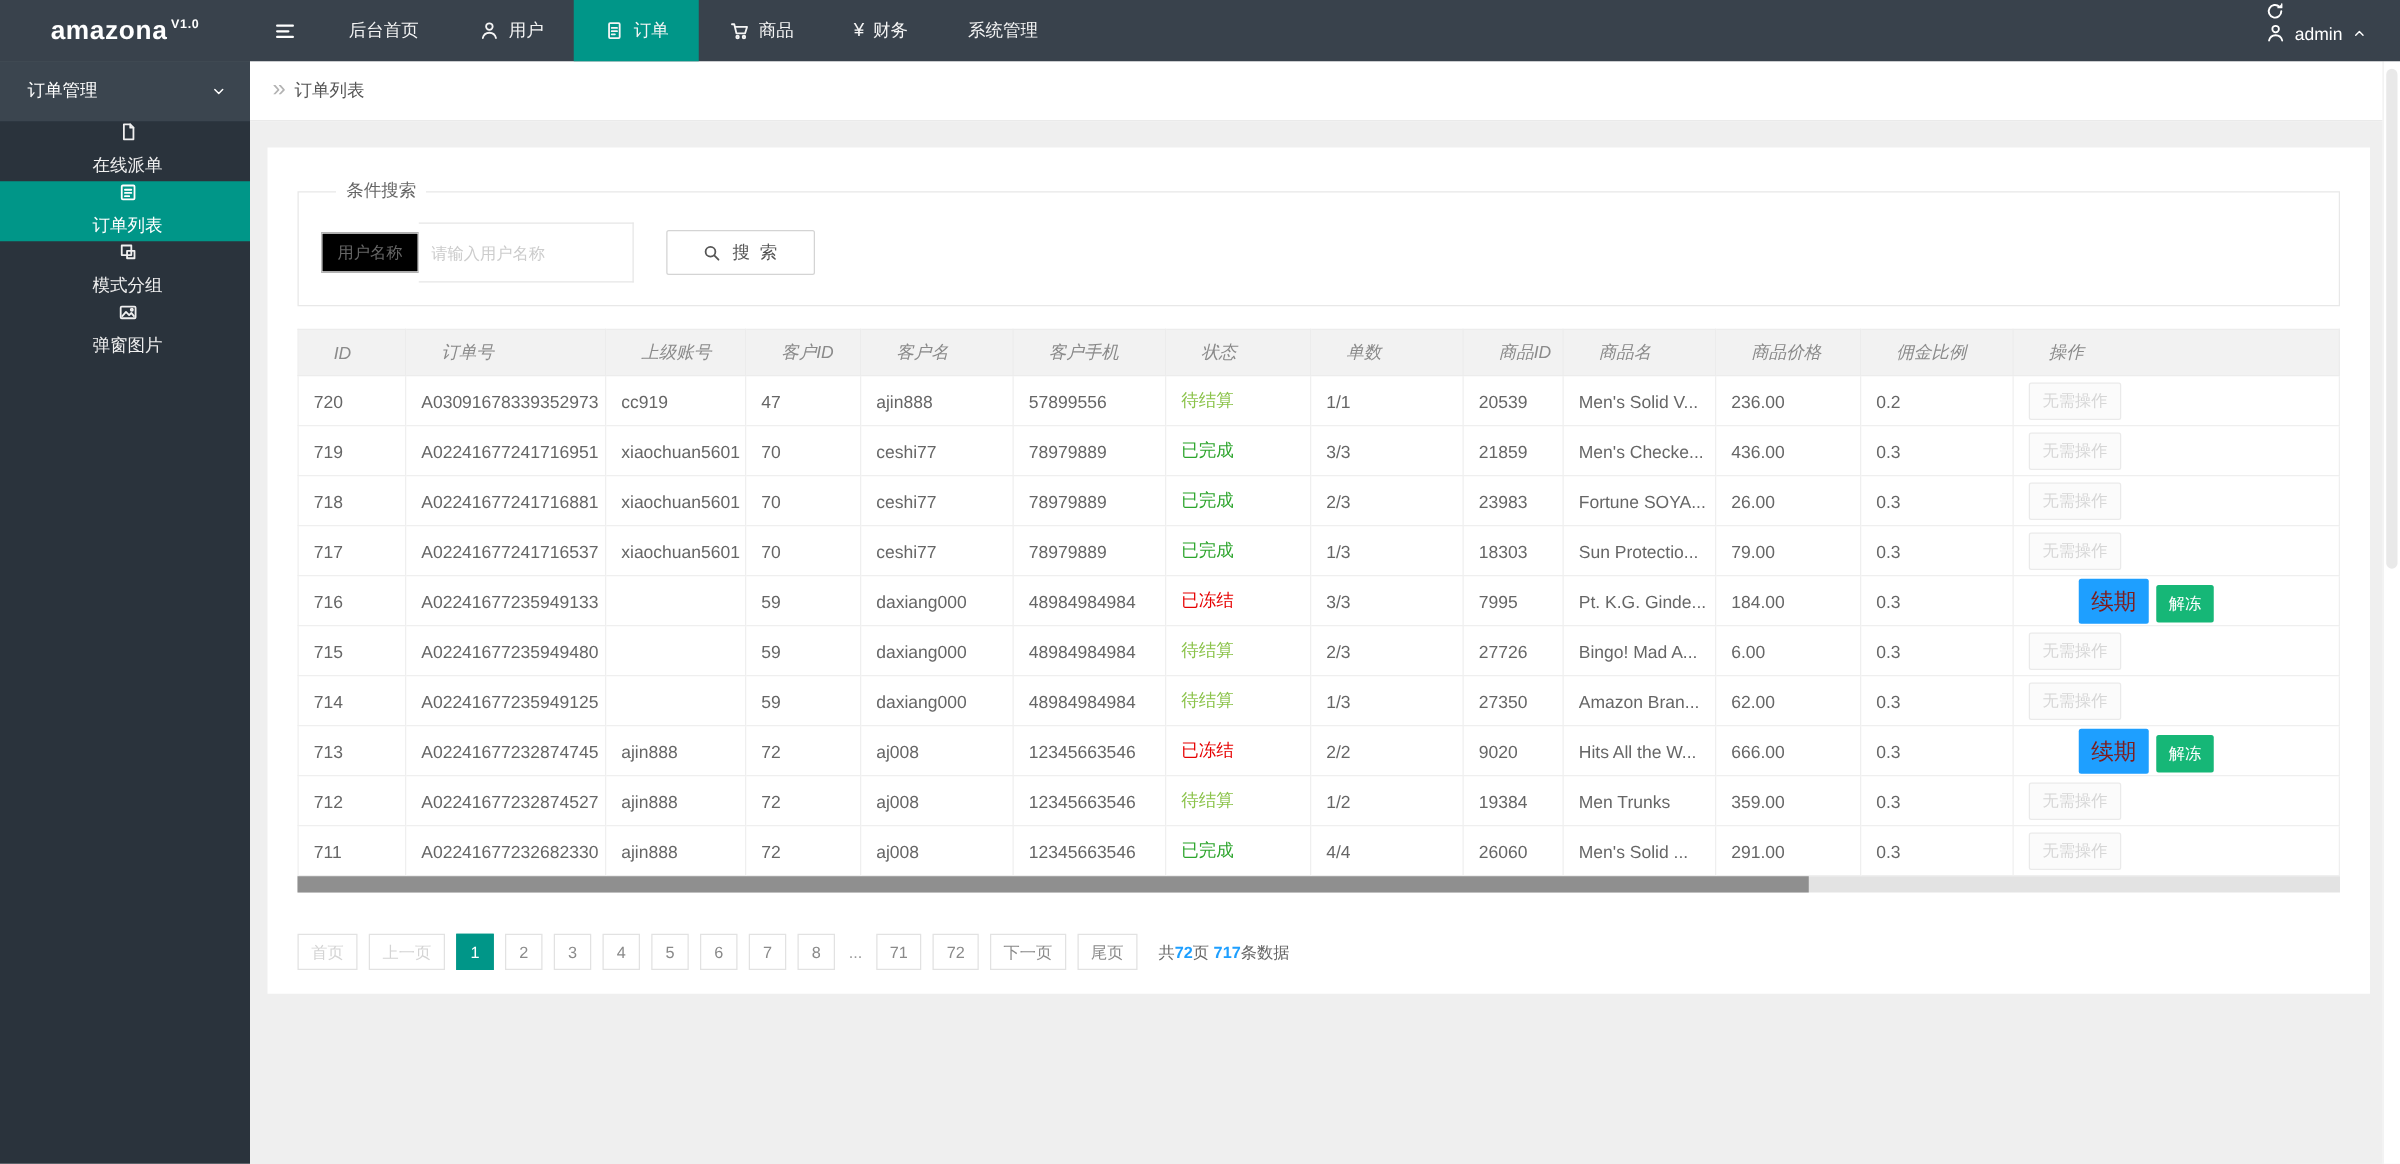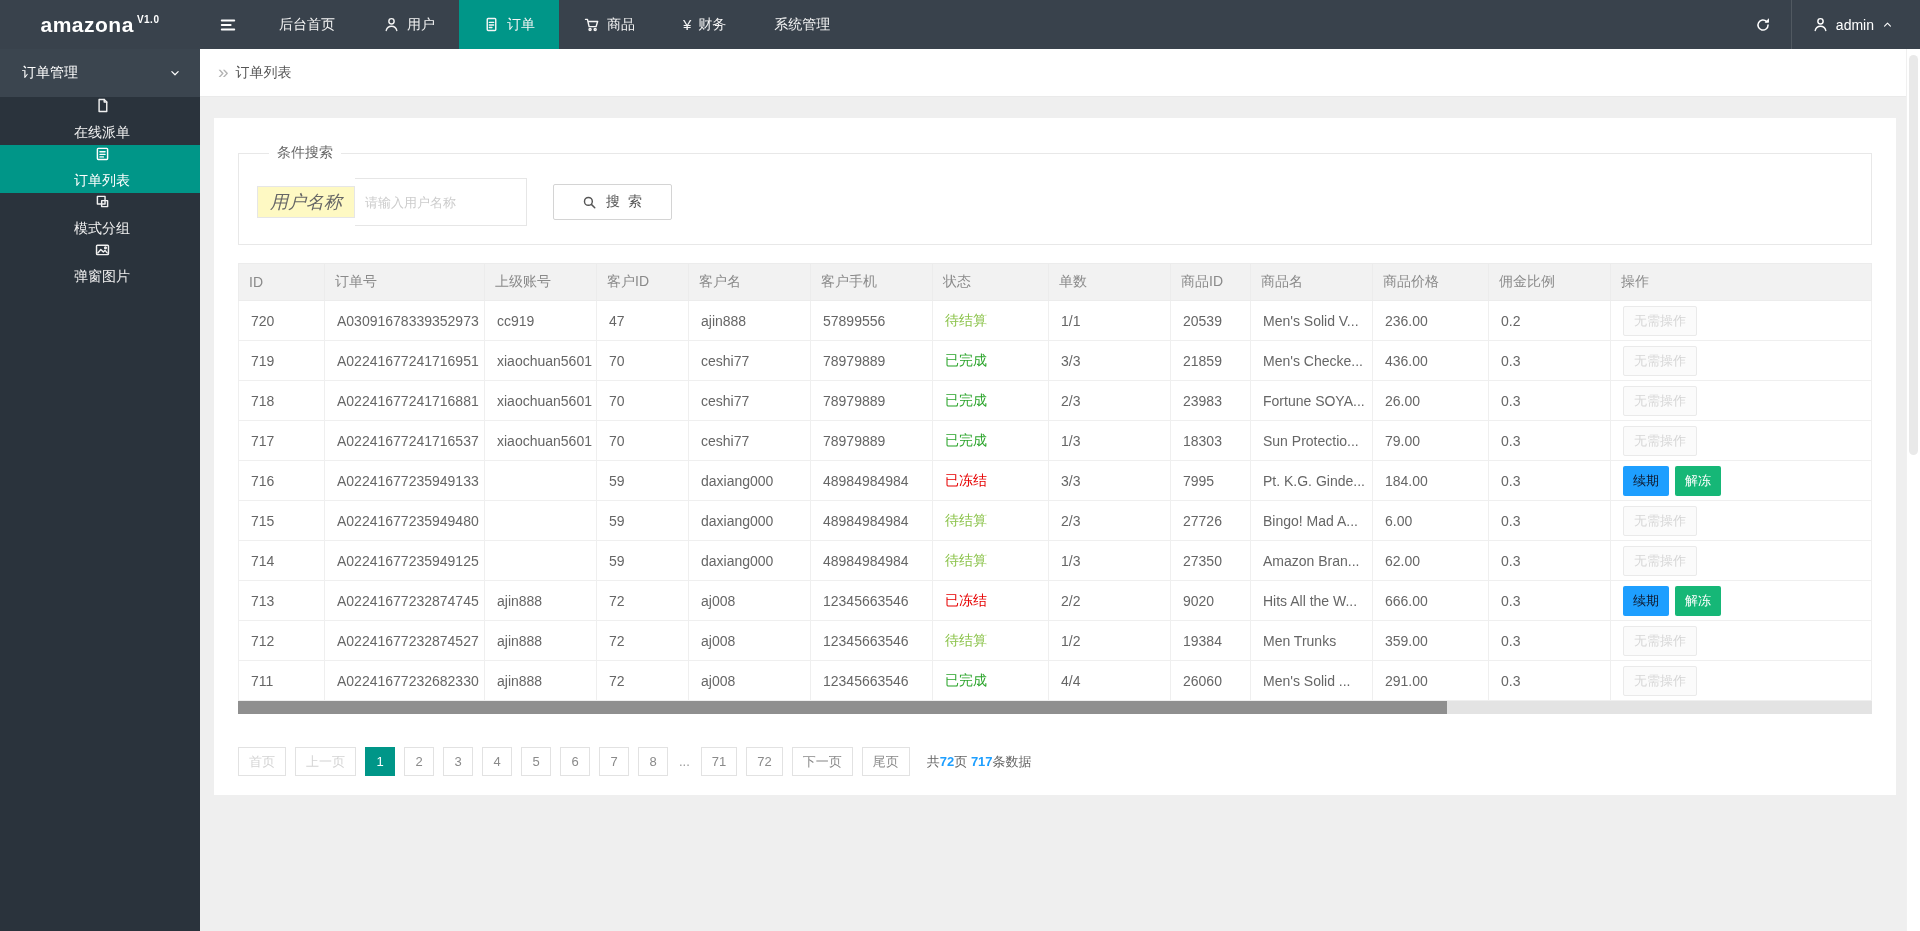--- a/index.html
+++ b/index.html
@@ -11,21 +11,21 @@
     background:var(--navbar,#39424c); display:flex; align-items:stretch; z-index:30; }
   .logo { width:200px; display:flex; align-items:center; justify-content:center;
     color:#fff; font-size:21px; font-weight:bold; letter-spacing:.5px; }
   .logo sup { font-size:10px; font-weight:bold; margin-left:3px; transform:translateY(-5px); }
   .nav-toggle { width:55px; display:flex; align-items:center; justify-content:center; color:#fff; cursor:pointer; }
   .nav-items { display:flex; list-style:none; }
   .nav-item { display:flex; align-items:center; gap:7px; padding:0 24px; color:#f5f5f5;
     font-size:14px; cursor:pointer; }
   .nav-item.active { background:var(--accent,#009688); }
   .nav-item .yen { font-size:15px; }
-  .nav-right { margin-left:auto; display:flex; align-items:stretch; }
+  .nav-right { margin-left:auto; display:flex; align-items:stretch;flex-direction:column; }
   .nav-refresh { width:56px; display:flex; align-items:center; justify-content:center; color:#fff; cursor:pointer; }
   .nav-sep { width:1px; background:rgba(255,255,255,.12); }
   .nav-user { display:flex; align-items:center; gap:7px; padding:0 26px 0 20px; color:#fff; font-size:14px; cursor:pointer; }
 
   
   .sidebar { position:absolute; top:49px; left:0; width:200px; height:882px;
     background:var(--sidebar,#2a333c); z-index:20; }
   .side-group { height:48px; background:#3b454f; color:#fff; font-size:14px;
     display:flex; align-items:center; justify-content:space-between; padding:0 18px 0 22px; cursor:pointer; }
   .side-item { height:48px; display:flex; align-items:center; gap:10px; padding:0 18px 0 22px;
@@ -38,42 +38,42 @@
   .breadcrumb-bar { height:48px; background:#fff; border-bottom:1px solid #eaeaea;
     display:flex; align-items:center; padding-left:18px; }
   .bc-icon { color:#b3b3b3; font-size:19px; margin-right:7px; line-height:1; transform:translateY(-1px); }
   .bc-title { font-size:14px; color:#555; }
 
   .card { margin:21px 24px 0 14px; width:1682px; height:677px; background:#fff; padding:24px; }
 
   fieldset.search-set { border:1px solid #e8e8e8; padding:16px 18px 18px; margin:2px 0 0; }
   fieldset.search-set legend { font-size:14px; color:#666; padding:0 8px; margin-left:12px; }
   .search-row { display:flex; align-items:center; }
-  .field-label { height:32px; line-height:30px; padding:0 12px; background:#fef9c3;
-    border:1px solid #e6e6e6; font-size:18px; color:#666; white-space:nowrap;font-style:italic; }
+  .field-label { height:32px; line-height:30px; padding:0 12px; background:#000000;
+    border:1px solid #e6e6e6; font-size:13px; color:#666; white-space:nowrap; }
   .field-input { height:48px; width:172px; border:1px solid #e6e6e6; border-left:none;
     padding:0 10px; font-size:13px; color:#666; outline:none; }
   .field-input::placeholder { color:#ccc; }
   .search-btn { margin-left:26px; height:36px; padding:0 27px; background:#fff;
     border:1px solid #d4d4d4; border-radius:2px; font-size:14px; color:#555;
     display:inline-flex; align-items:center; gap:8px; cursor:pointer; letter-spacing:2px; }
 
   
   table.orders { width:100%; border-collapse:collapse; margin-top:18px; table-layout:fixed; }
   .orders th { height:37px; background:#f2f2f2; border:1px solid #ececec; font-weight:normal;
-    font-size:14px; color:#8a8a8a; text-align:left; padding:0 10px; white-space:nowrap; }
+    font-size:14px; color:#8a8a8a; text-align:left; padding:0 28px; white-space:nowrap;font-style:italic; }
   .orders td { height:40px; border:1px solid #efefef; font-size:14px; color:#666;
     padding:0 12px; background:#fff; white-space:nowrap; overflow:hidden; }
   td.st-pending { color:var(--status-pending,#8bc34a); }
   td.st-done    { color:var(--status-done,#2da52d); }
   td.st-frozen  { color:var(--status-frozen,#e60000); }
   .btn-none { border:1px solid #eaeaea; background:#fbfbfb; color:#d6d6d6; font-size:13px;
     padding:5px 10px; border-radius:2px; cursor:not-allowed; }
-  .btn-renew { border:none; background:var(--blue,#1e9fff); color:#0f172a; font-size:13px;
-    padding:6px 10px; border-radius:2px; cursor:pointer; margin-right:6px; }
+  .btn-renew { border:none; background:var(--blue,#1e9fff); color:#7f1d1d; font-size:18px;
+    padding:6px 10px; border-radius:2px; cursor:pointer; margin-right:6px;margin-left:40px; }
   .btn-unfreeze { border:none; background:var(--green2,#16b777); color:#fff; font-size:13px;
     padding:6px 10px; border-radius:2px; cursor:pointer; }
 
   
   .hscroll { width:100%; height:13px; background:#e3e3e3; margin-top:0; position:relative; }
   .hscroll .thumb { position:absolute; left:0; top:0; height:13px; width:74%; background:#8f8f8f; }
 
   
   .pager { margin-top:33px; display:flex; align-items:center; }
   .pg { min-width:30px; height:29px; padding:0 10px; margin-right:9px; border:1px solid #e2e2e2;

